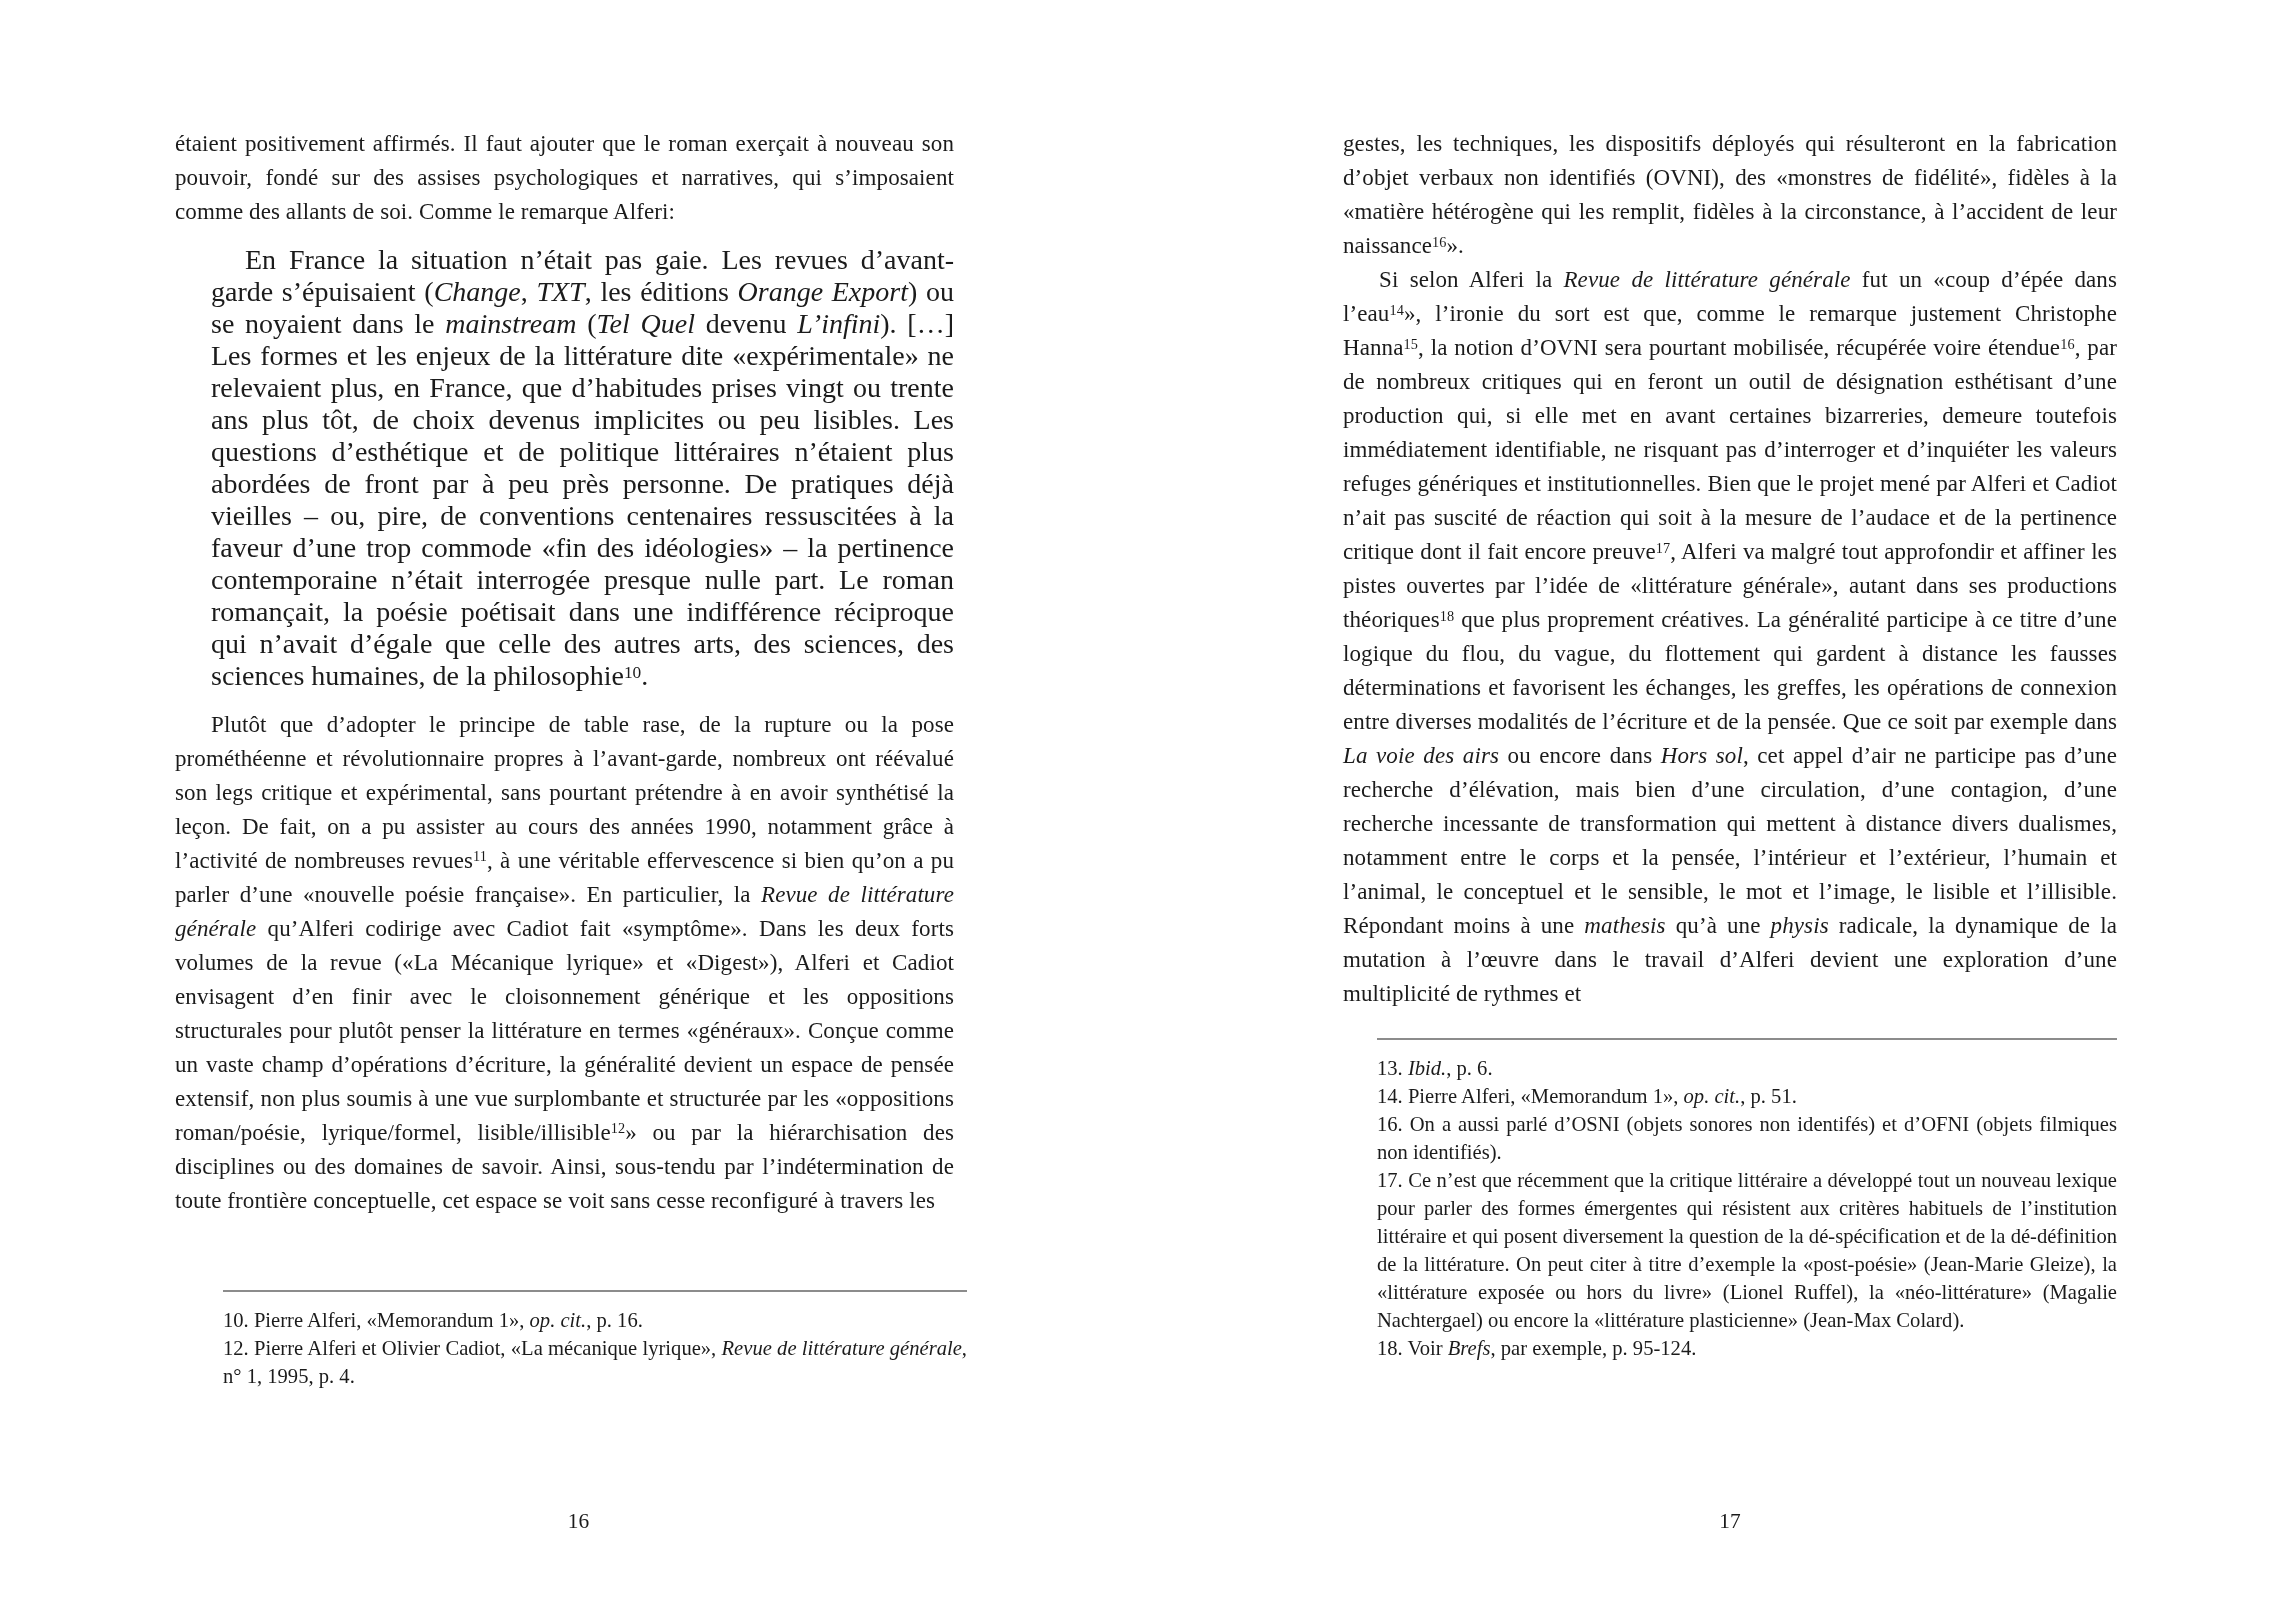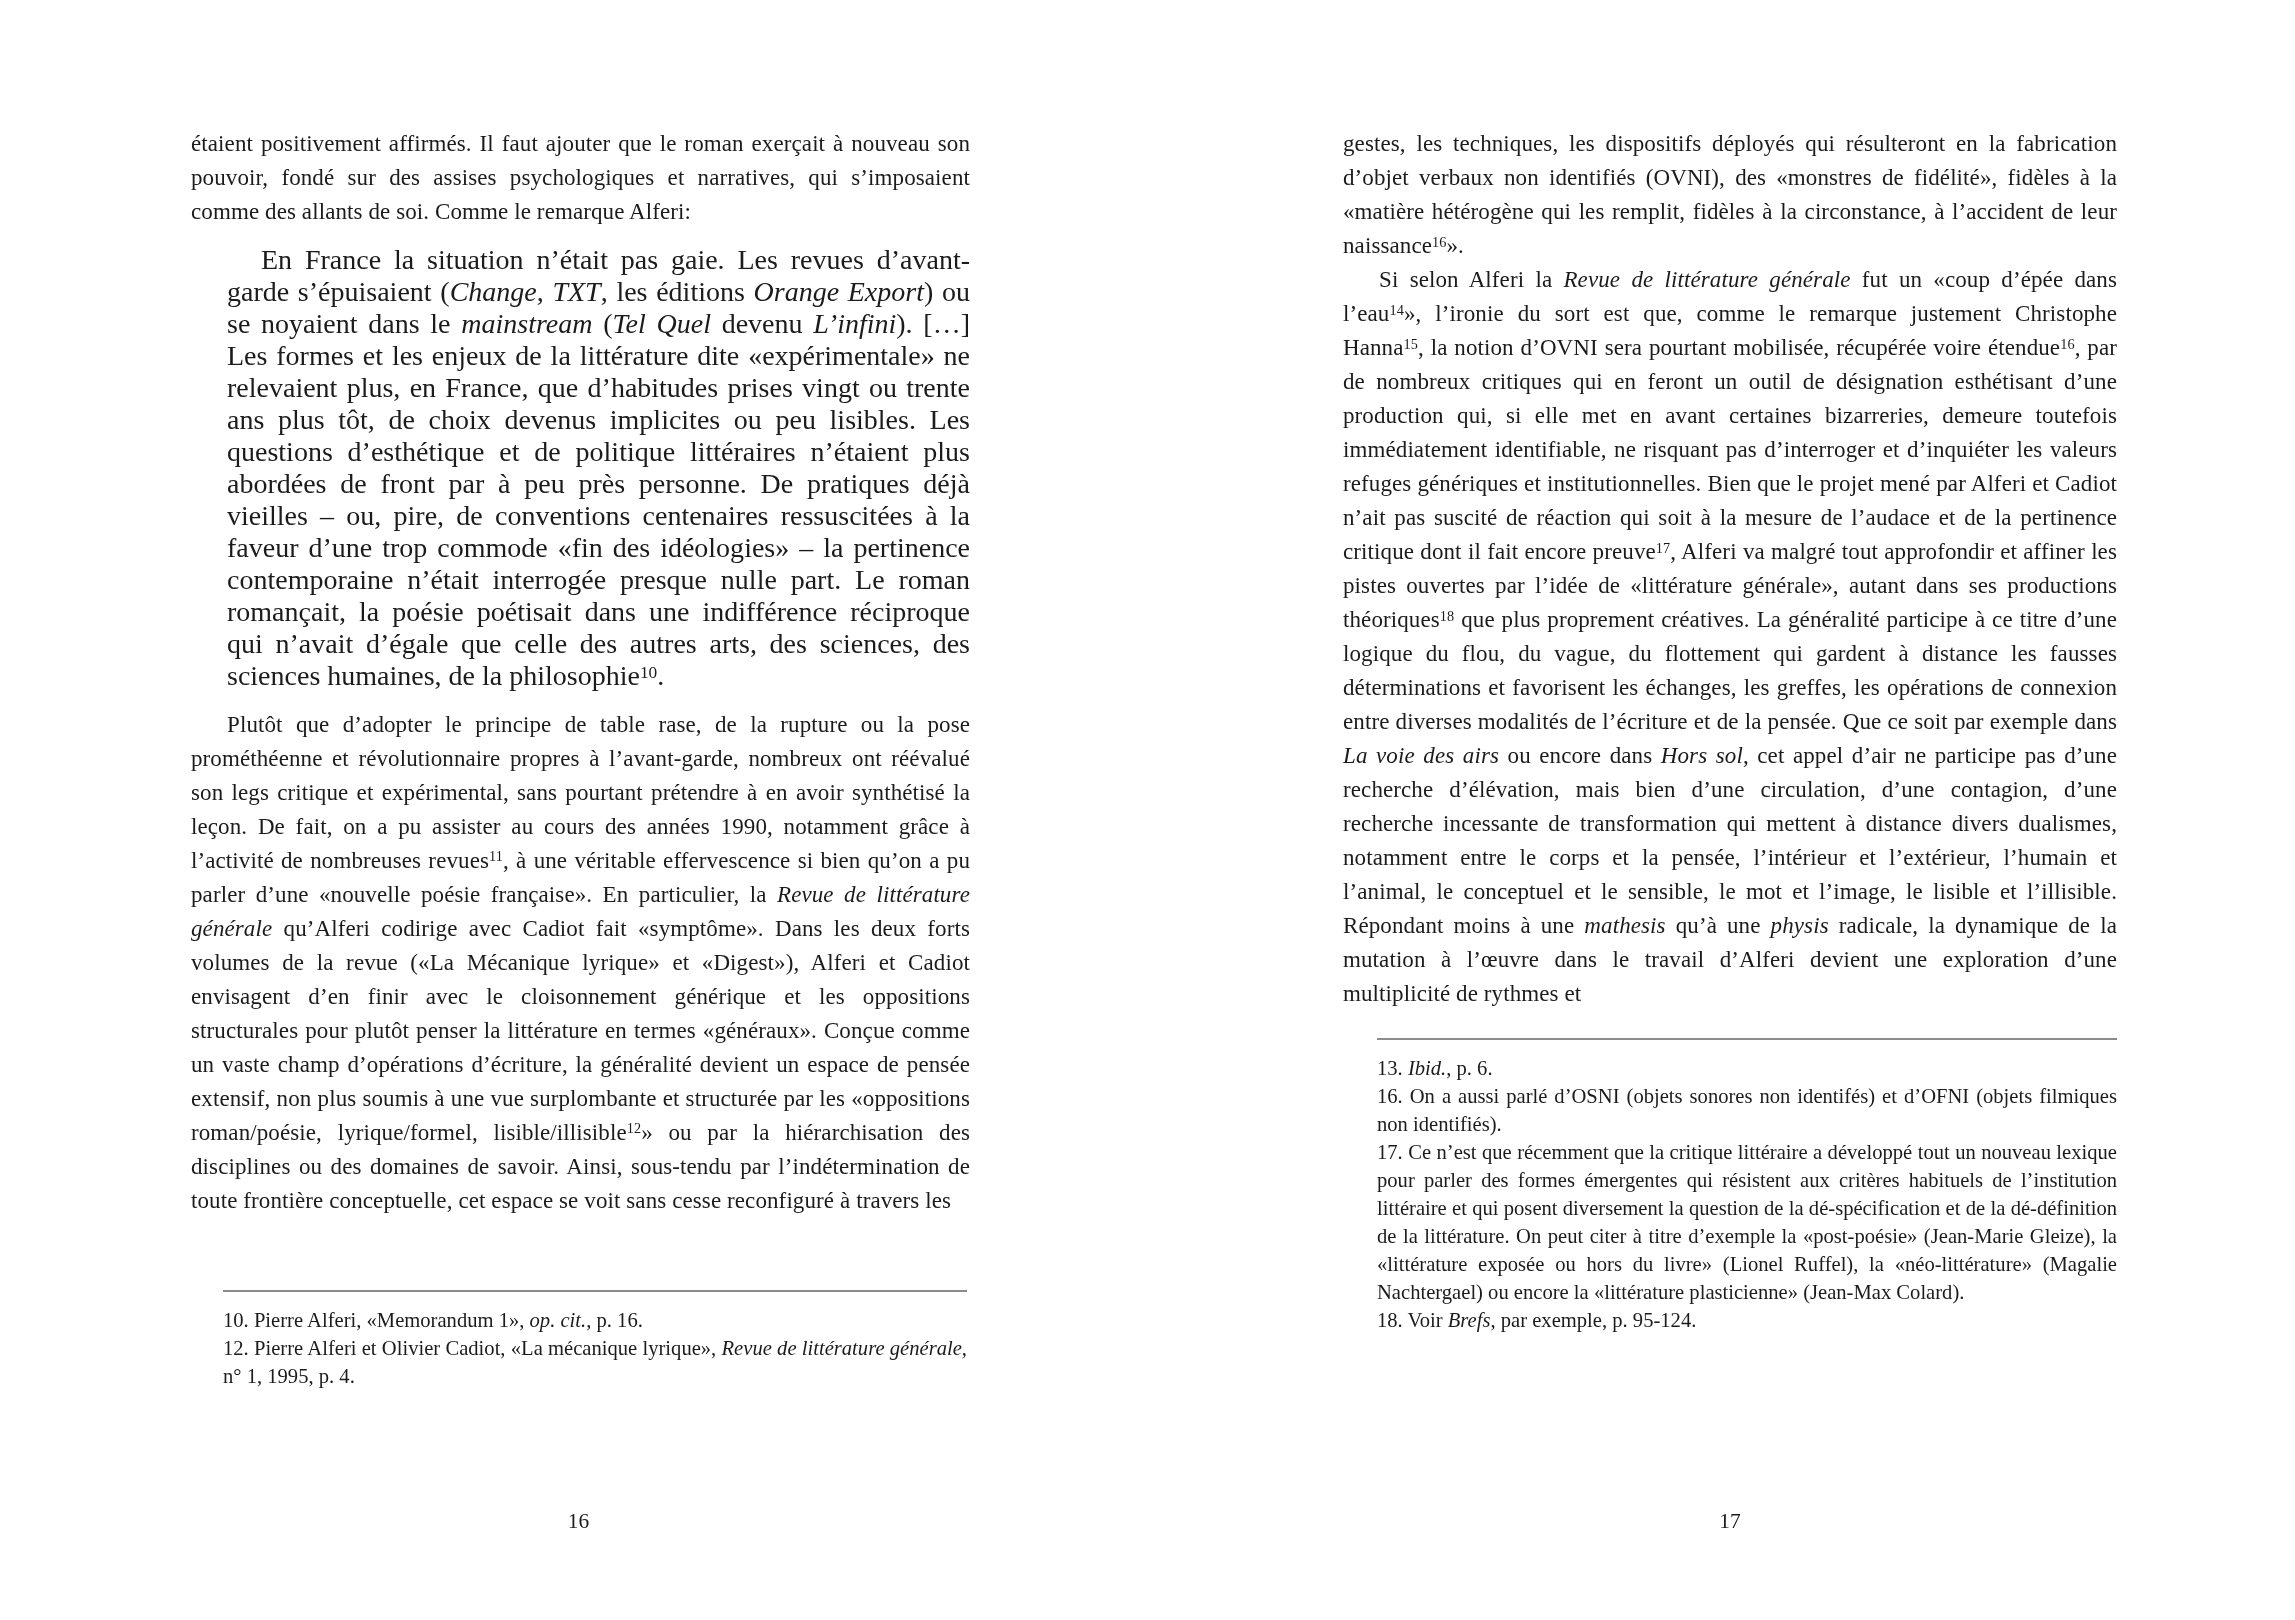--- a/index.html
+++ b/index.html
@@ -22,21 +22,21 @@
     width: 1147px;
     height: 1621px;
   }
   #page-left  { left: 0; }
   #page-right { left: 1148px; }
 
   .text-column {
     position: absolute;
     top: 127px;
   }
-  #page-left  .text-column { left: 191px; width: 779px; font-family: Liberation Serif, serif; }
+  #page-left  .text-column { left: 175px; width: 779px; font-family: Liberation Serif, serif; }
   #page-right .text-column { left: 195px; width: 774px; }
 
   .para {
     margin: 0;
     font-size: 23px;
     line-height: 34px;
     text-align: justify;
     letter-spacing: 0.1px;
   }
   .para.indent { text-indent: 36px; }
@@ -102,20 +102,21 @@
   </div>
 
   <div class="page" id="page-right">
     <div class="text-column">
         <p class="para">gestes, les techniques, les dispositifs déployés qui résulteront en la fabrication d’objet verbaux non identifiés (OVNI), des «monstres de fidélité», fidèles à la «matière hétérogène qui les remplit, fidèles à la circonstance, à l’accident de leur naissance<span class="sup">16</span>».</p>
         <p class="para indent">Si selon Alferi la <em>Revue de littérature générale</em> fut un «coup d’épée dans l’eau<span class="sup">14</span>», l’ironie du sort est que, comme le remarque justement Christophe Hanna<span class="sup">15</span>, la notion d’OVNI sera pourtant mobilisée, récupérée voire étendue<span class="sup">16</span>, par de nombreux critiques qui en feront un outil de désignation esthétisant d’une production qui, si elle met en avant certaines bizarreries, demeure toutefois immédiatement identifiable, ne risquant pas d’interroger et d’inquiéter les valeurs refuges génériques et institutionnelles. Bien que le projet mené par Alferi et Cadiot n’ait pas suscité de réaction qui soit à la mesure de l’audace et de la pertinence critique dont il fait encore preuve<span class="sup">17</span>, Alferi va malgré tout approfondir et affiner les pistes ouvertes par l’idée de «littérature générale», autant dans ses productions théoriques<span class="sup">18</span> que plus proprement créatives. La généralité participe à ce titre d’une logique du flou, du vague, du flottement qui gardent à distance les fausses déterminations et favorisent les échanges, les greffes, les opérations de connexion entre diverses modalités de l’écriture et de la pensée. Que ce soit par exemple dans <em>La voie des airs</em> ou encore dans <em>Hors sol</em>, cet appel d’air ne participe pas d’une recherche d’élévation, mais bien d’une circulation, d’une contagion, d’une recherche incessante de transformation qui mettent à distance divers dualismes, notamment entre le corps et la pensée, l’intérieur et l’extérieur, l’humain et l’animal, le conceptuel et le sensible, le mot et l’image, le lisible et l’illisible. Répondant moins à une <em>mathesis</em> qu’à une <em>physis</em> radicale, la dynamique de la mutation à l’œuvre dans le travail d’Alferi devient une exploration d’une multiplicité de rythmes et</p>
       </div>
     <div class="footnotes">
       <div class="footnote-rule"></div>
     <p class="footnote">13. <em>Ibid.</em>, p. 6.</p>
+        <p class="footnote">14. Pierre Alferi, «Memorandum 1», <em>op. cit.</em>, p. 51.</p>
         <p class="footnote">16. On a aussi parlé d’OSNI (objets sonores non identifés) et d’OFNI (objets filmiques non identifiés).</p>
         <p class="footnote">17. Ce n’est que récemment que la critique littéraire a développé tout un nouveau lexique pour parler des formes émergentes qui résistent aux critères habituels de l’institution littéraire et qui posent diversement la question de la dé-spécification et de la dé-définition de la littérature. On peut citer à titre d’exemple la «post-poésie» (Jean-Marie Gleize), la «littérature exposée ou hors du livre» (Lionel Ruffel), la «néo-littérature» (Magalie Nachtergael) ou encore la «littérature plasticienne» (Jean-Max Colard).</p>
         <p class="footnote">18. Voir <em>Brefs</em>, par exemple, p. 95-124.</p>
       </div>
     <div class="page-number">17</div>
   </div>
 
 </div>
 
 

